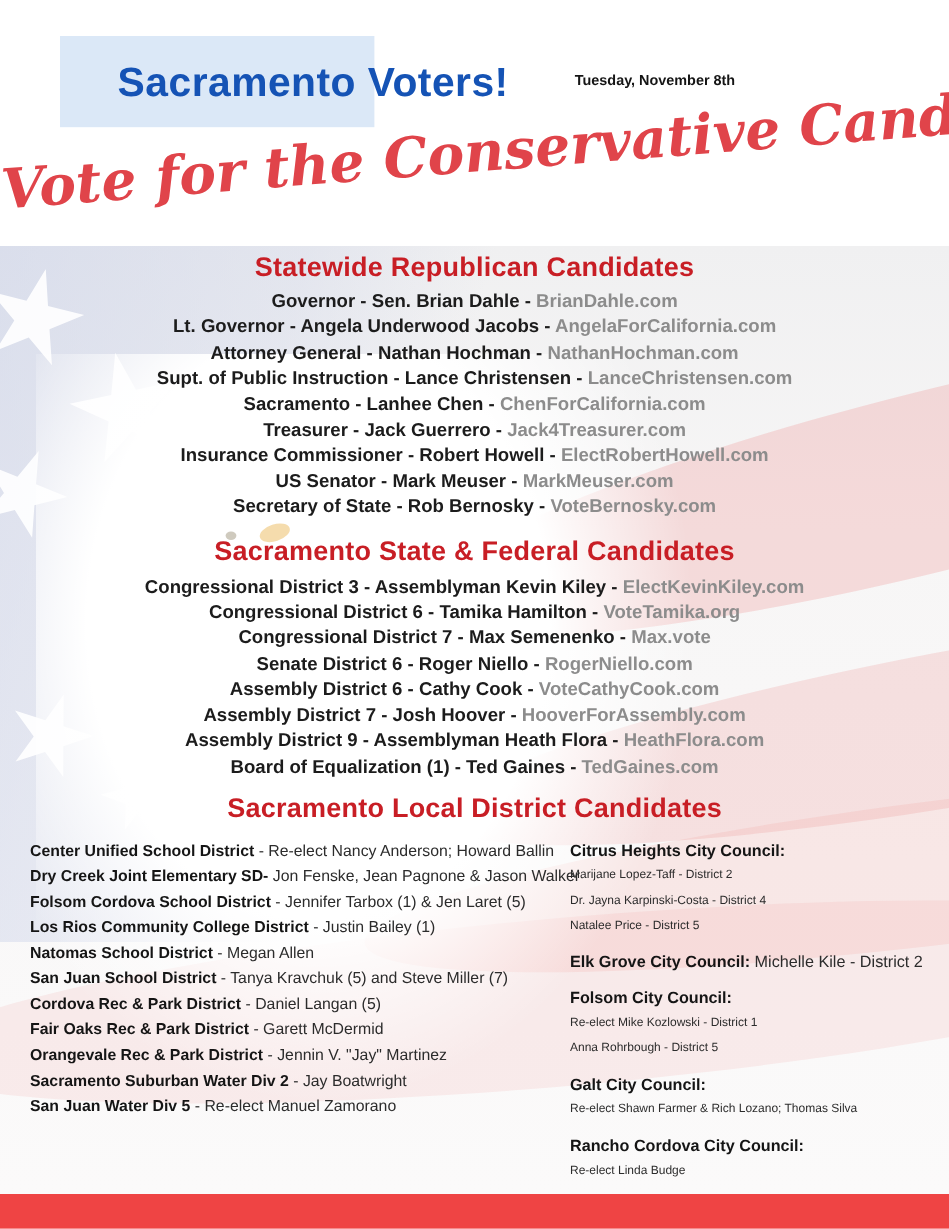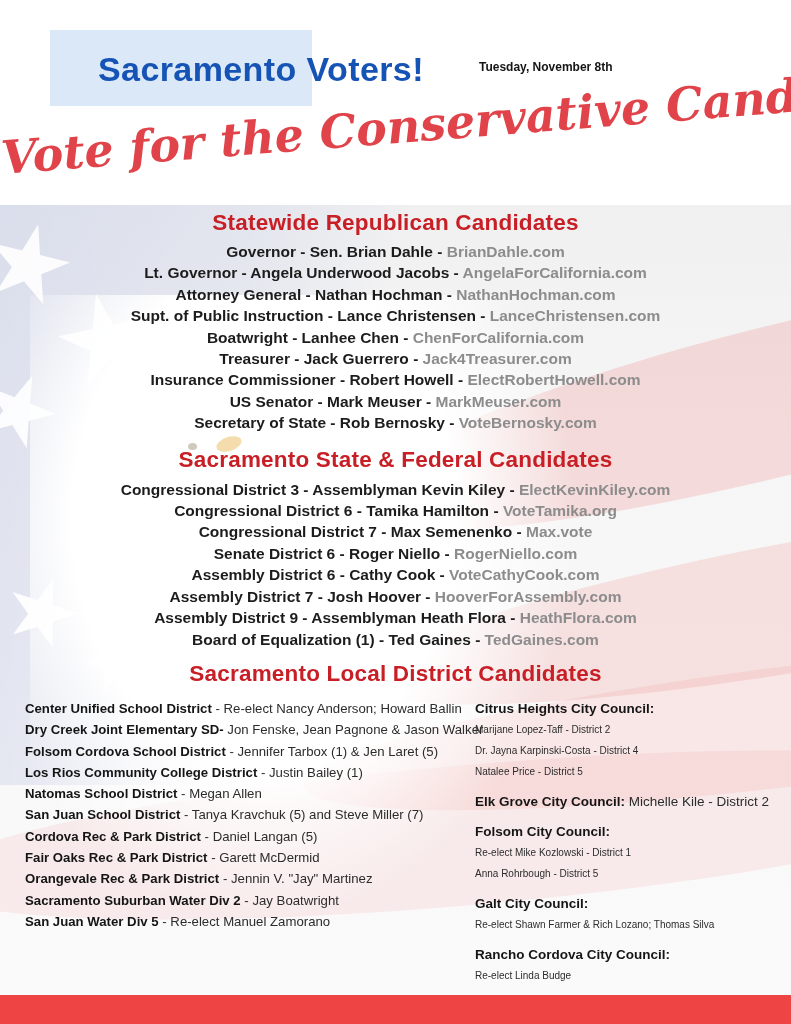--- a/index.html
+++ b/index.html
@@ -152,21 +152,21 @@
     <div class="bg-layer eagle-beak"></div>
 
     <div class="flag-content">
 
       <div class="section-heading h-statewide">Statewide Republican Candidates</div>
       <div>
         <div class="cand-line"><span>Governor - Sen. Brian Dahle - </span><span class="cand-site">BrianDahle.com</span></div>
         <div class="cand-line"><span>Lt. Governor - Angela Underwood Jacobs - </span><span class="cand-site">AngelaForCalifornia.com</span></div>
         <div class="cand-line"><span>Attorney General - Nathan Hochman - </span><span class="cand-site">NathanHochman.com</span></div>
         <div class="cand-line"><span>Supt. of Public Instruction - Lance Christensen - </span><span class="cand-site">LanceChristensen.com</span></div>
-        <div class="cand-line"><span>Boatwright - Lanhee Chen - </span><span class="cand-site">ChenForCalifornia.com</span></div>
+        <div class="cand-line"><span>Sacramento - Lanhee Chen - </span><span class="cand-site">ChenForCalifornia.com</span></div>
         <div class="cand-line"><span>Treasurer - Jack Guerrero - </span><span class="cand-site">Jack4Treasurer.com</span></div>
         <div class="cand-line"><span>Insurance Commissioner - Robert Howell - </span><span class="cand-site">ElectRobertHowell.com</span></div>
         <div class="cand-line"><span>US Senator - Mark Meuser - </span><span class="cand-site">MarkMeuser.com</span></div>
         <div class="cand-line"><span>Secretary of State - Rob Bernosky - </span><span class="cand-site">VoteBernosky.com</span></div>
       </div>
 
       <div class="section-heading h-federal">Sacramento State &amp; Federal Candidates</div>
       <div>
         <div class="cand-line"><span>Congressional District 3 - Assemblyman Kevin Kiley - </span><span class="cand-site">ElectKevinKiley.com</span></div>
         <div class="cand-line"><span>Congressional District 6 - Tamika Hamilton - </span><span class="cand-site">VoteTamika.org</span></div>

